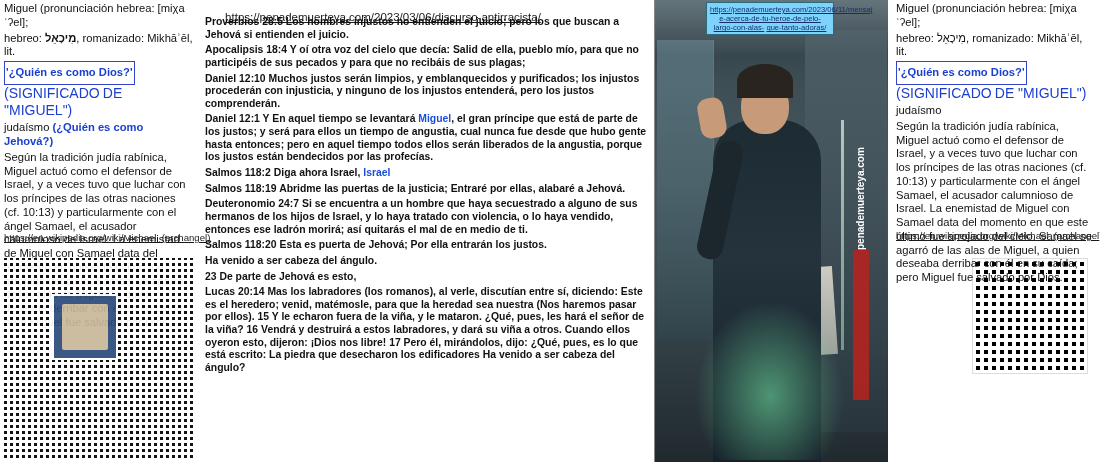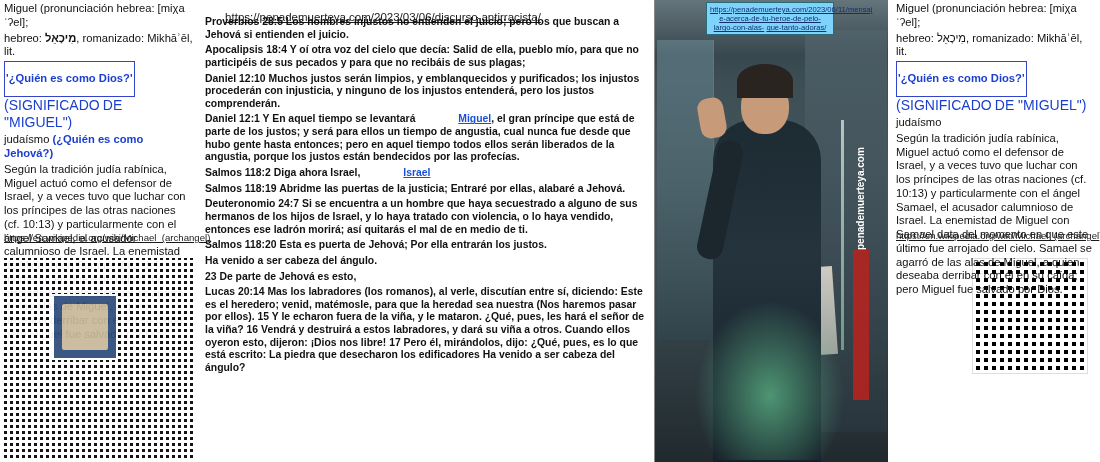--- a/index.html
+++ b/index.html
@@ -5,31 +5,31 @@
   html,body{margin:0;padding:0;}
   body{
     width:1100px;height:462px;background:#ffffff;
     font-family:"Liberation Sans",sans-serif;
     overflow:hidden;position:relative;
   }
   .page{position:relative;width:1100px;height:462px;}
 
   
   .blue{color:#1a3fd0;}
-  .link{color:#1a4fd8;text-decoration:underline;margin-left:40px;}
+  .link{color:#1a4fd8;}
   .bold{font-weight:bold;}
 
   
   .col-left{
     position:absolute;left:4px;top:2px;width:190px;
     font-size:11.2px;line-height:1.23;color:#111;
   }
   .col-left .hebrew{font-weight:bold;}
   .quien-box{
-    display:inline-block;border:1px solid #3344cc;padding:10px 1px;
+    display:inline-block;border:1px solid #3344cc;padding:4px 1px;
     color:#1a3fd0;font-weight:bold;
   }
   .sig{font-size:14px;color:#1a3fd0;}
   .col-left p{margin:0 0 2px 0;}
   .wiki-link{
     position:absolute;left:4px;top:232px;width:200px;
     font-size:9.6px;color:#2a2a2a;
   }
   .wiki-link a{color:#1a1a1a;text-decoration:underline;}
 

